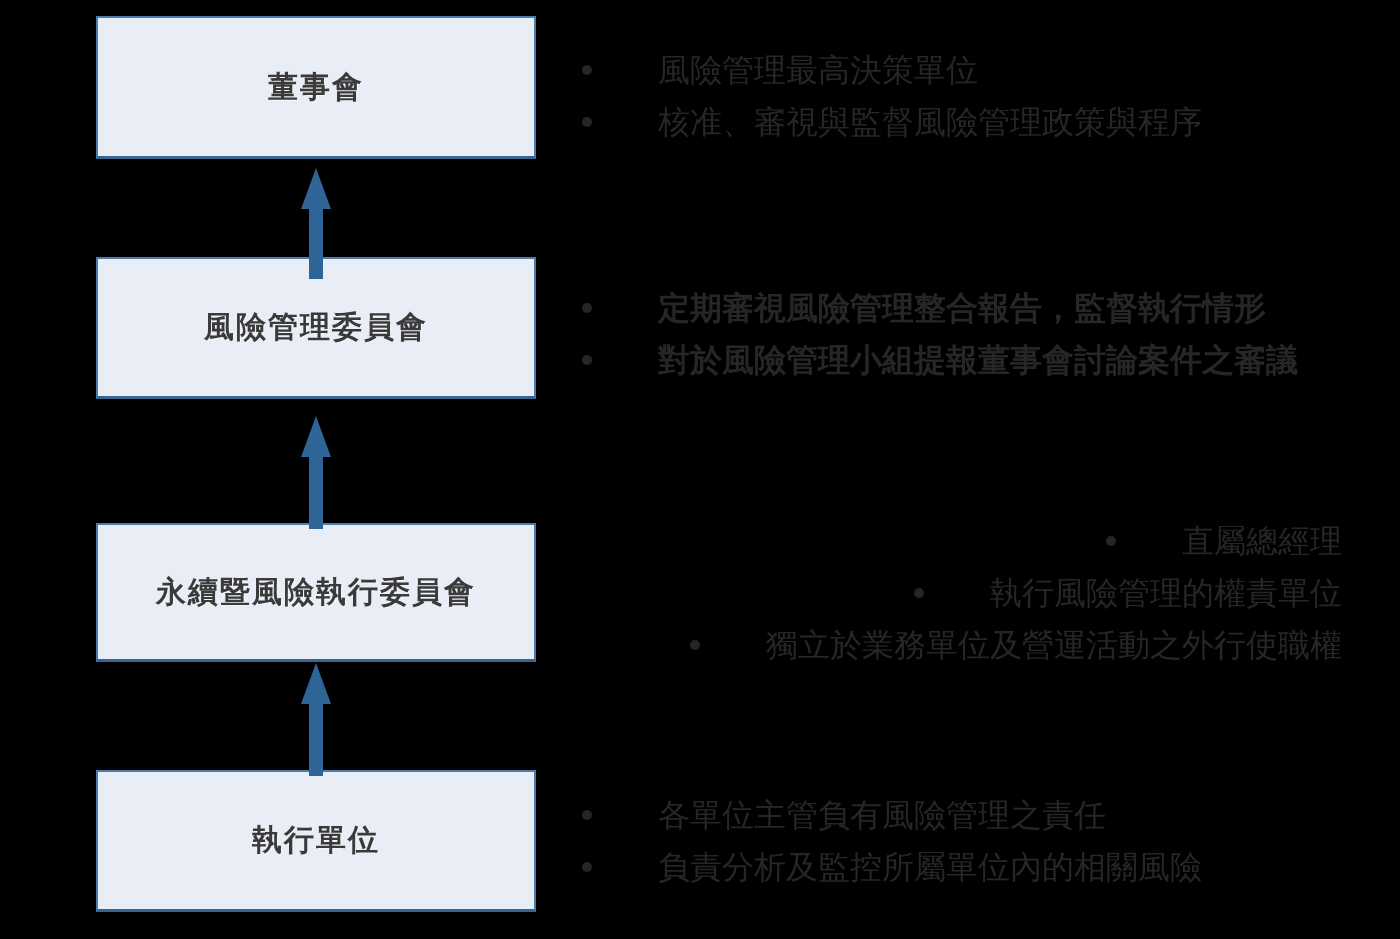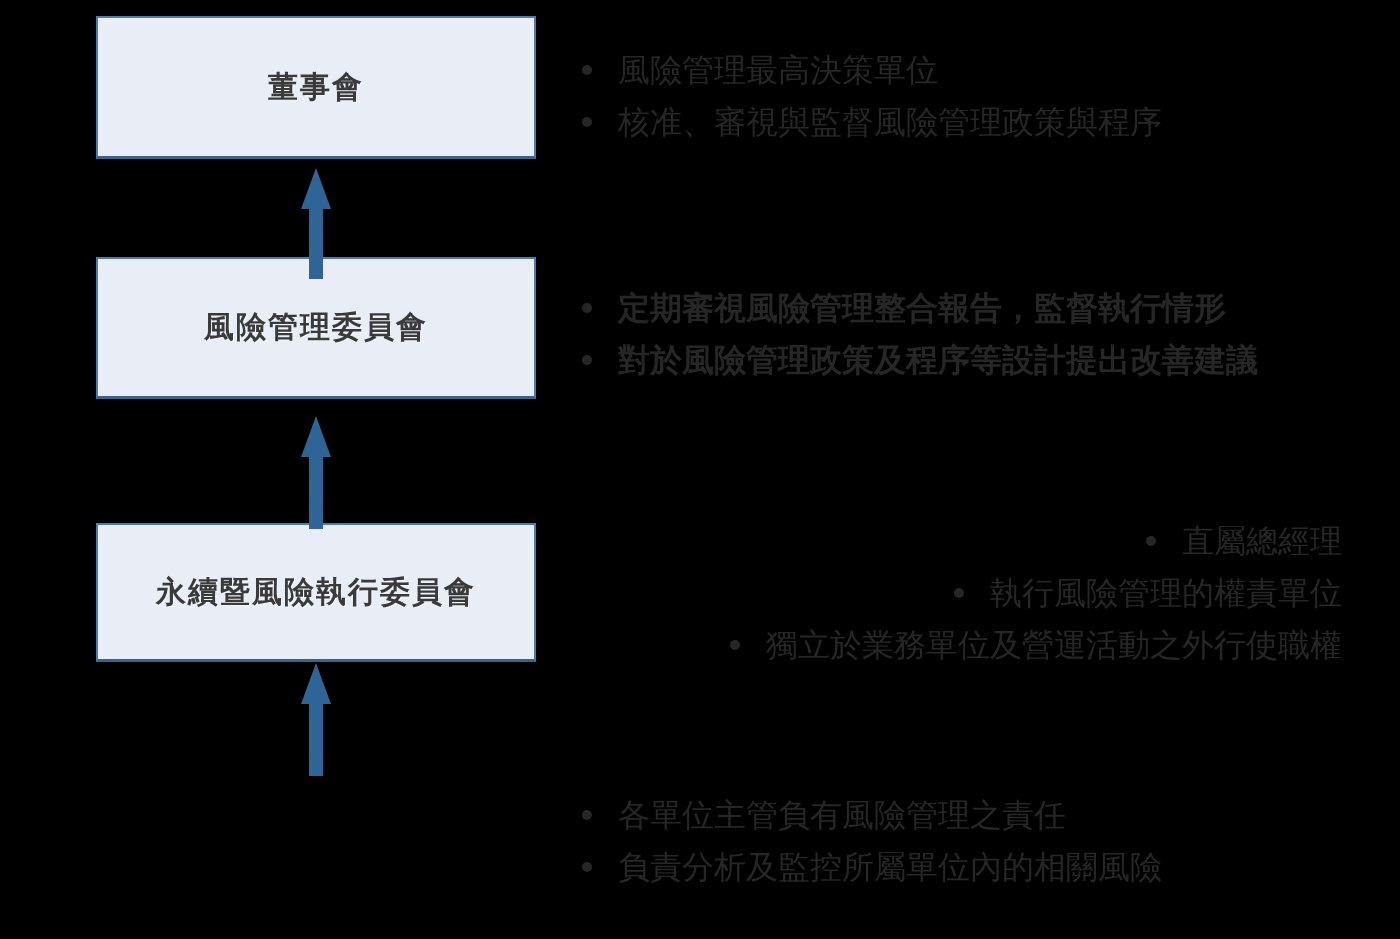--- a/index.html
+++ b/index.html
@@ -56,20 +56,21 @@
     gap: 20px;
   }
   .bg-1 { top: 24px;  height: 143px; }
   .bg-2 { top: 263px; height: 142px; font-weight: bold; }
   .bg-3 { top: 523px; height: 139px; align-items: flex-end; }
   .bg-4 { top: 770px; height: 142px; text-align: right; }
 
   .bullet {
     display: flex;
     align-items: center;
+    gap: 40px;
   }
   .bullet .dot {
     flex: 0 0 auto;
     width: 10px;
     height: 10px;
     border-radius: 50%;
     background: #262626;
     margin-right: 26px;
   }
   .bullet .text {
@@ -86,20 +87,23 @@
 
   <div class="org-box box-1">
     <span class="title">董事會</span>
   </div>
   <div class="org-box box-2">
     <span class="title">風險管理委員會</span>
   </div>
   <div class="org-box box-3">
     <span class="title">永續暨風險執行委員會</span>
   </div>
+  <div class="org-box box-4">
+    <span class="title">執行單位</span>
+  </div>
 
   <svg class="up-arrow arrow-1" viewBox="0 0 44 112" preserveAspectRatio="none" xmlns="http://www.w3.org/2000/svg">
     <polygon points="22,1 37,42 29,42 29,112 15,112 15,42 7,42" fill="#2f6496"></polygon>
   </svg>
   <svg class="up-arrow arrow-2" viewBox="0 0 44 114" preserveAspectRatio="none" xmlns="http://www.w3.org/2000/svg">
     <polygon points="22,1 37,42 29,42 29,114 15,114 15,42 7,42" fill="#2f6496"></polygon>
   </svg>
   <svg class="up-arrow arrow-3" viewBox="0 0 44 114" preserveAspectRatio="none" xmlns="http://www.w3.org/2000/svg">
     <polygon points="22,1 37,42 29,42 29,114 15,114 15,42 7,42" fill="#2f6496"></polygon>
   </svg>
@@ -115,21 +119,21 @@
     </div>
   </div>
 
   <div class="bullet-group bg-2">
     <div class="bullet">
       <span class="dot"></span>
       <span class="text">定期審視風險管理整合報告，監督執行情形</span>
     </div>
     <div class="bullet">
       <span class="dot"></span>
-      <span class="text">對於風險管理政策及程序等設計提出改善建議</span>
+      <span class="text">對於風險管理小組提報董事會討論案件之審議</span>
     </div>
   </div>
 
   <div class="bullet-group bg-3">
     <div class="bullet">
       <span class="dot"></span>
       <span class="text">直屬總經理</span>
     </div>
     <div class="bullet">
       <span class="dot"></span>

